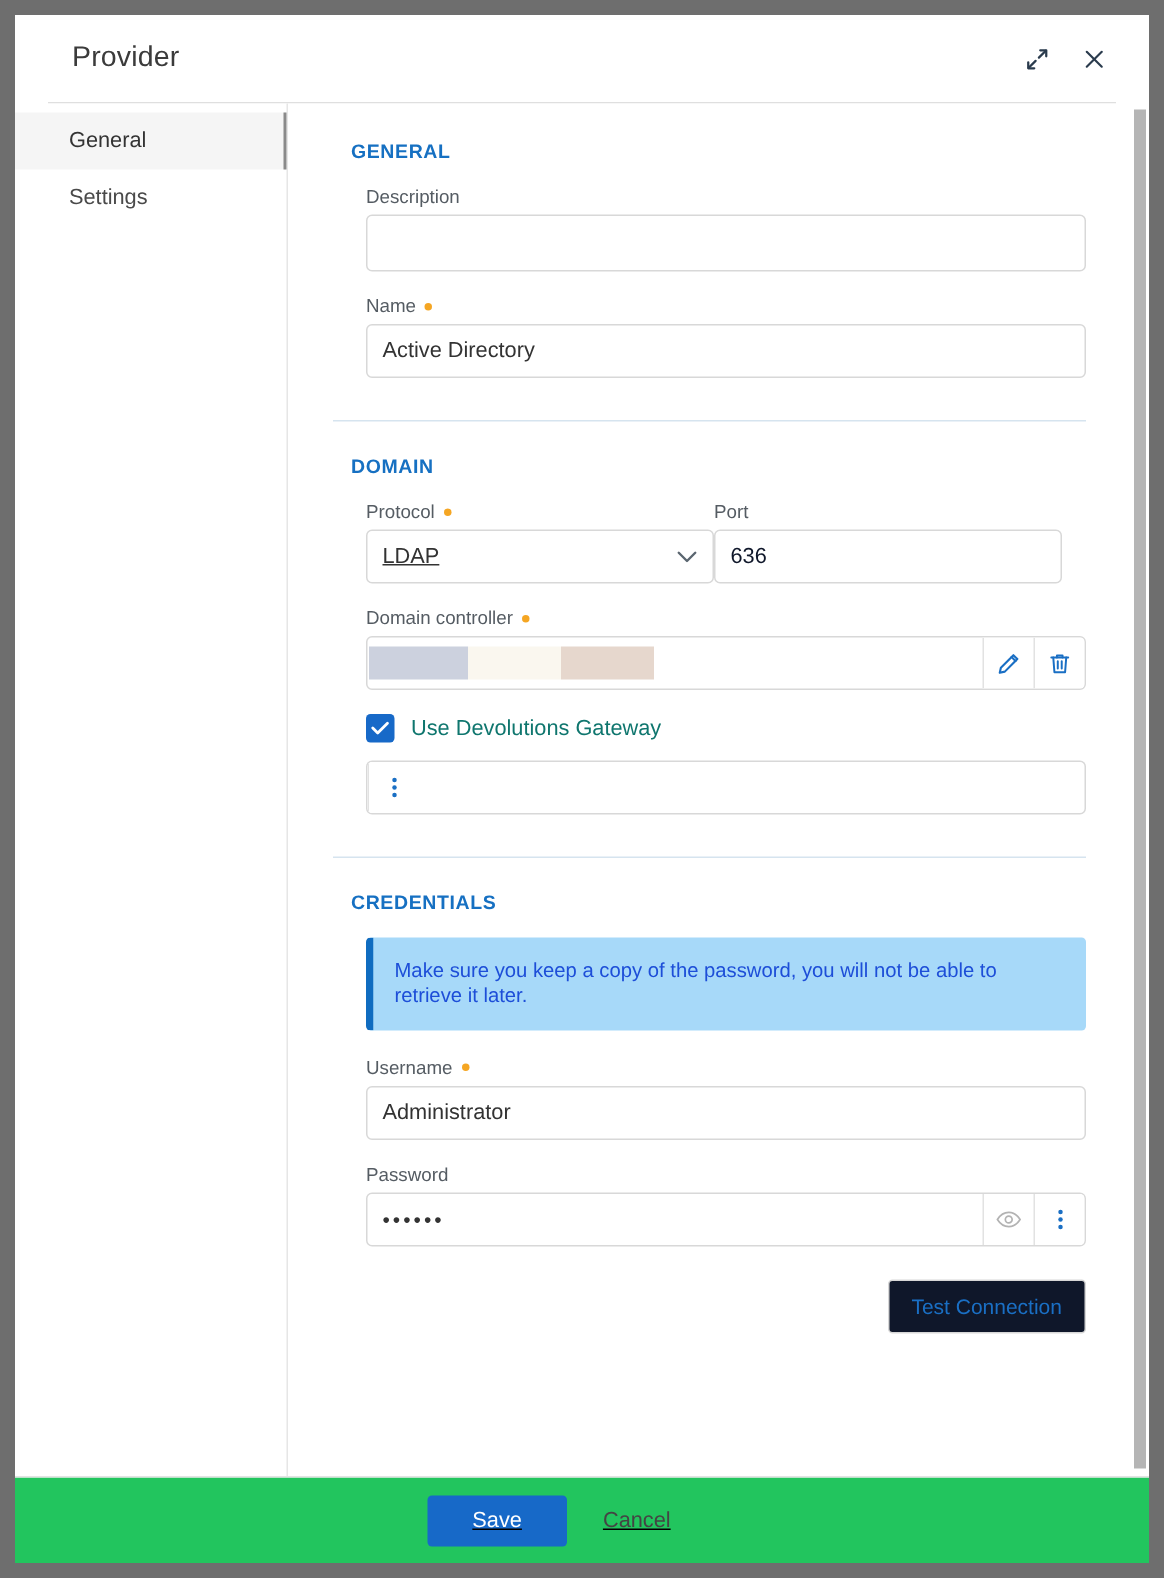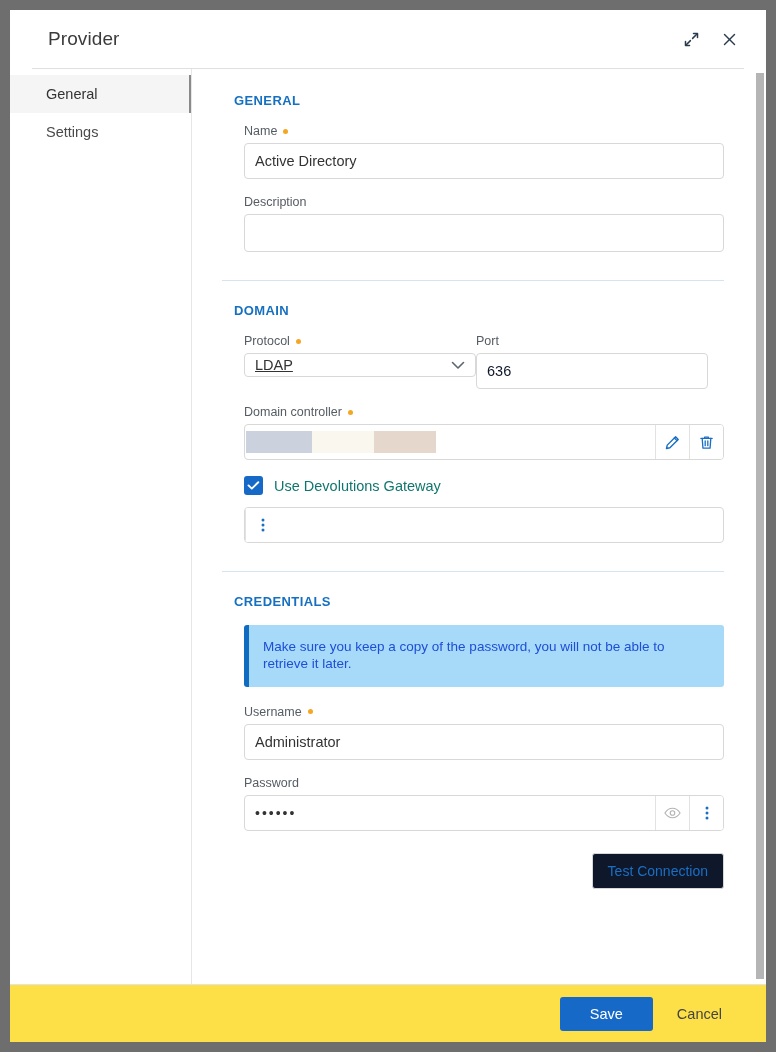--- a/index.html
+++ b/index.html
@@ -168,21 +168,21 @@
   
   .redact-row { display: flex; align-items: center; height: 100%; width: 100%; }
   .redact { height: 22px; }
 
   
   .row { display: flex; margin: 0 0 16px 22px; }
   .row .field { margin: 0; }
 
   
   .select {
-    width: 232px; height: 24px;
+    width: 232px; height: 36px;
     border: 1px solid #d8d8d8;
     border-radius: 4px;
     display: flex;
     align-items: center;
     justify-content: space-between;
     padding: 0 10px;
     font-size: 14.5px;
     color: #333333;
     cursor: pointer;
     background: #ffffff;
@@ -276,26 +276,27 @@
     padding: 9px 15px;
     border-radius: 3px;
     cursor: pointer;
     font-family: "Liberation Sans", sans-serif;
   }
 
   
   .footer {
     flex: 0 0 57px;
     height: 57px;
-    background: #fde047;
-    display: flex;
-    align-items: center;
-    justify-content: flex-end;
+    background: #22c55e;
+    display: flex;
+    align-items: center;
+    justify-content: center;
     padding-right: 28px;
     gap: 8px;
+    text-decoration: underline;
   }
   .btn-primary {
     background: #1769c8;
     color: #ffffff;
     border: none;
     font-size: 14.5px;
     padding: 9px 30px;
     border-radius: 3px;
     cursor: pointer;
     font-family: "Liberation Sans", sans-serif;
@@ -348,34 +349,34 @@
       </div>
     </div>
 
     <div class="content-wrap">
       <div class="content">
 
         <div class="section-title">GENERAL</div>
 
         <div class="field">
           <div class="field-label">
+            <span>Description</span>
+          </div>
+          <div class="input tall">
+            <span></span>
+          </div>
+        </div>
+
+        <div class="field">
+          <div class="field-label">
             <span>Name</span>
             <span class="req-dot"></span>
           </div>
           <div class="input">
             <span>Active Directory</span>
-          </div>
-        </div>
-
-        <div class="field">
-          <div class="field-label">
-            <span>Description</span>
-          </div>
-          <div class="input tall">
-            <span></span>
           </div>
         </div>
 
         <div class="divider"></div>
 
         <div class="section-title">DOMAIN</div>
 
 
         <div class="row">
           <div class="field">

